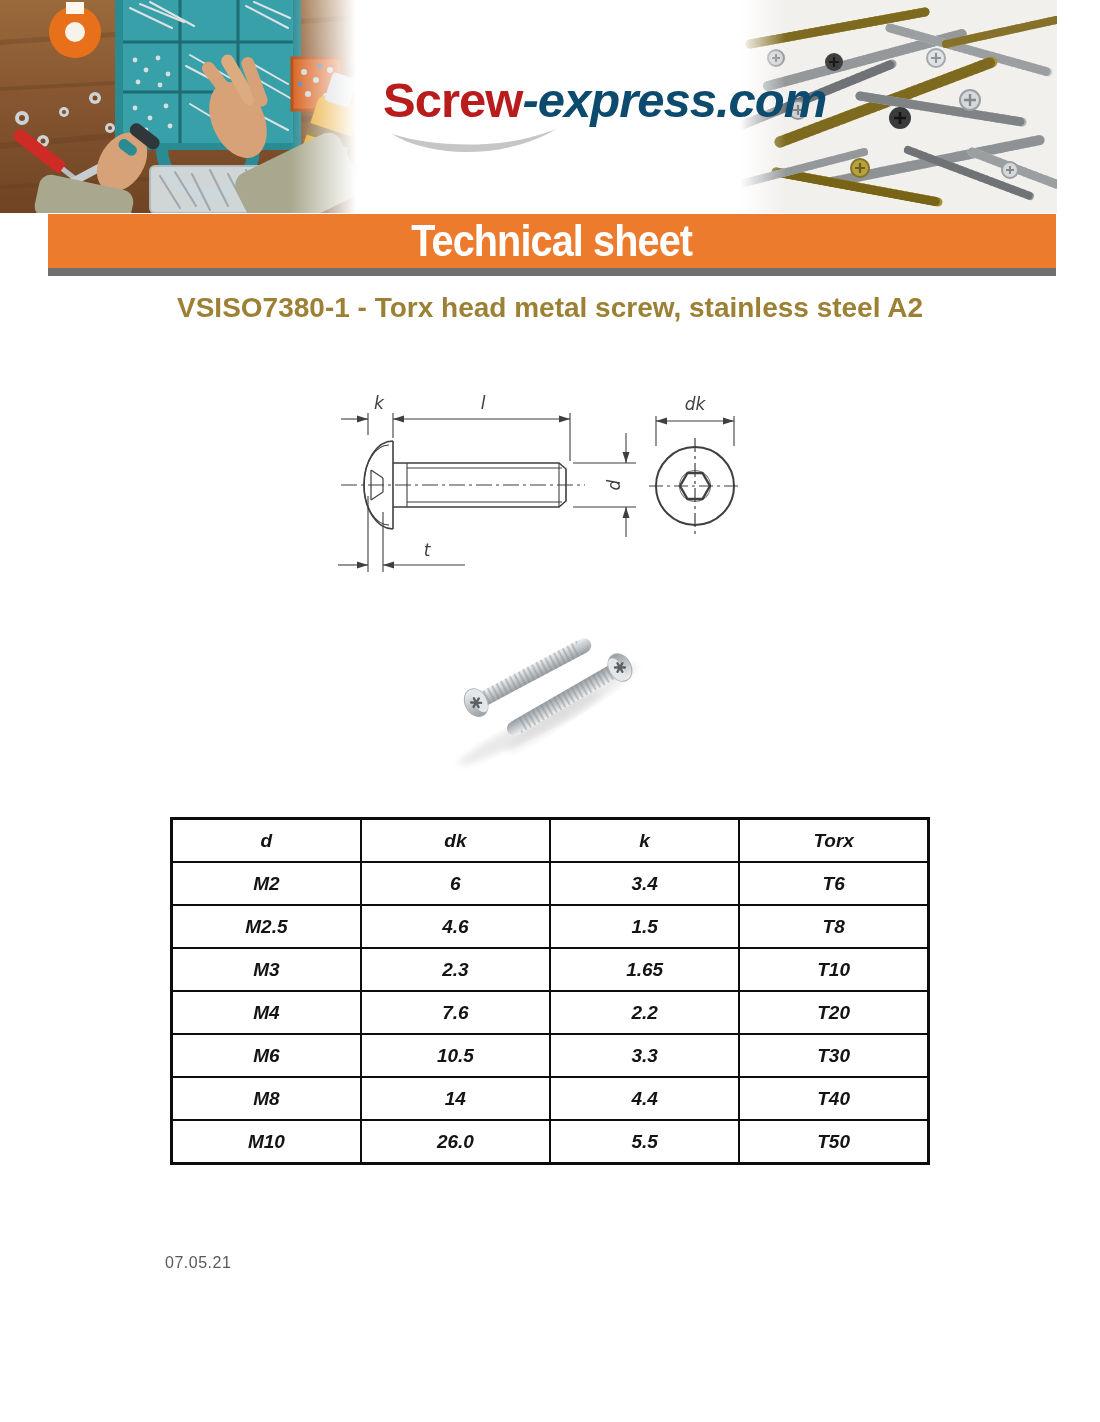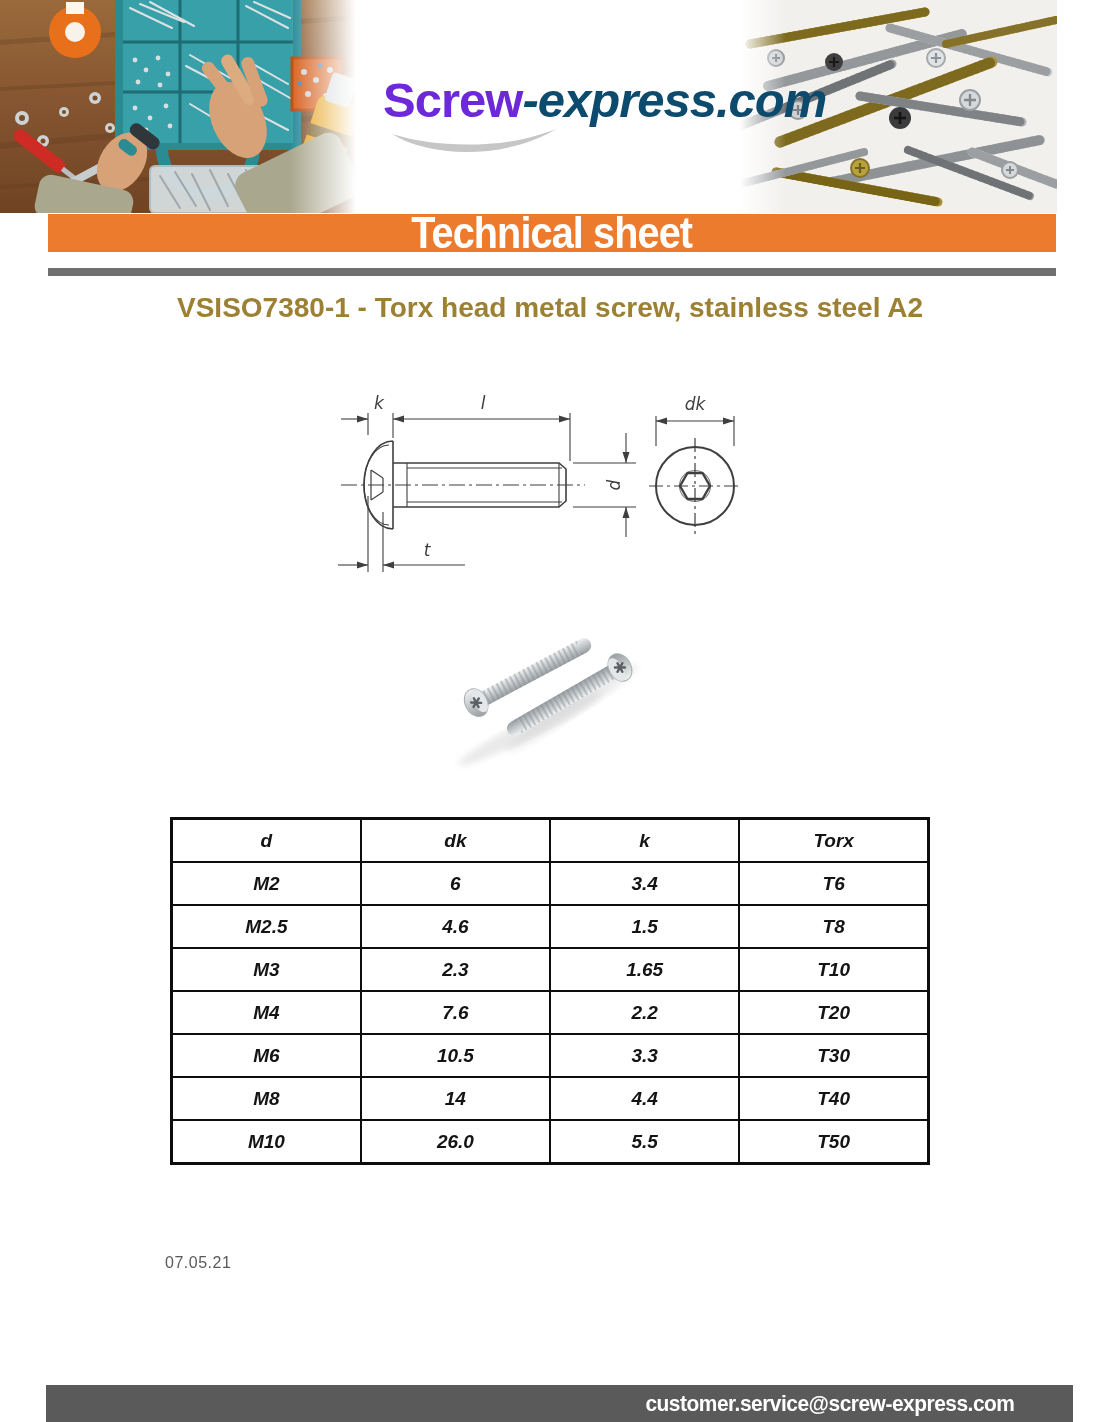--- a/index.html
+++ b/index.html
@@ -6,26 +6,26 @@
   #page{
     position:relative;width:1100px;height:1422px;margin:0 auto;background:#ffffff;
     font-family:"Liberation Sans",sans-serif;overflow:hidden;
   }
   .abs{position:absolute;}
 
   
   #photo-left{left:0;top:0;width:356px;height:213px;}
   #photo-right{left:740px;top:0;width:317px;height:213px;}
   #logo{left:383px;top:72px;width:360px;white-space:nowrap;font-weight:bold;font-size:49px;letter-spacing:-1px;}
-  #logo .p1{color:#6d28d9;}
+  #logo .p1{color:#b91c1c;}
   #logo .p2{color:#0c4a6e;font-style:italic;}
   #swoosh{left:388px;top:120px;}
 
   
-  #banner{left:48px;top:214px;width:1008px;height:38px;background:#ec7b2e;
+  #banner{left:48px;top:214px;width:1008px;height:54px;background:#ec7b2e;
     display:flex;align-items:center;justify-content:center;}
   #banner .t{color:#ffffff;font-weight:800;font-size:45px;letter-spacing:-1px;
     transform:scaleX(0.88);transform-origin:center;}
   #stripe{left:48px;top:268px;width:1008px;height:8px;background:#6f6f6f;}
 
   
   #subtitle{left:0;top:292px;width:1100px;text-align:center;
     color:#9c8034;font-size:28px;font-weight:600;}
 
   
@@ -430,17 +430,14 @@
           <td>M10</td>
           <td>26.0</td>
           <td>5.5</td>
           <td>T50</td>
         </tr>
       </tbody>
   </table>
 
   <div id="date" class="abs">07.05.21</div>
 
-  <div id="footer" class="abs">
-    <span class="e">customer.service@screw-express.com</span>
-  </div>
 
 </div>
 
 </body></html>

